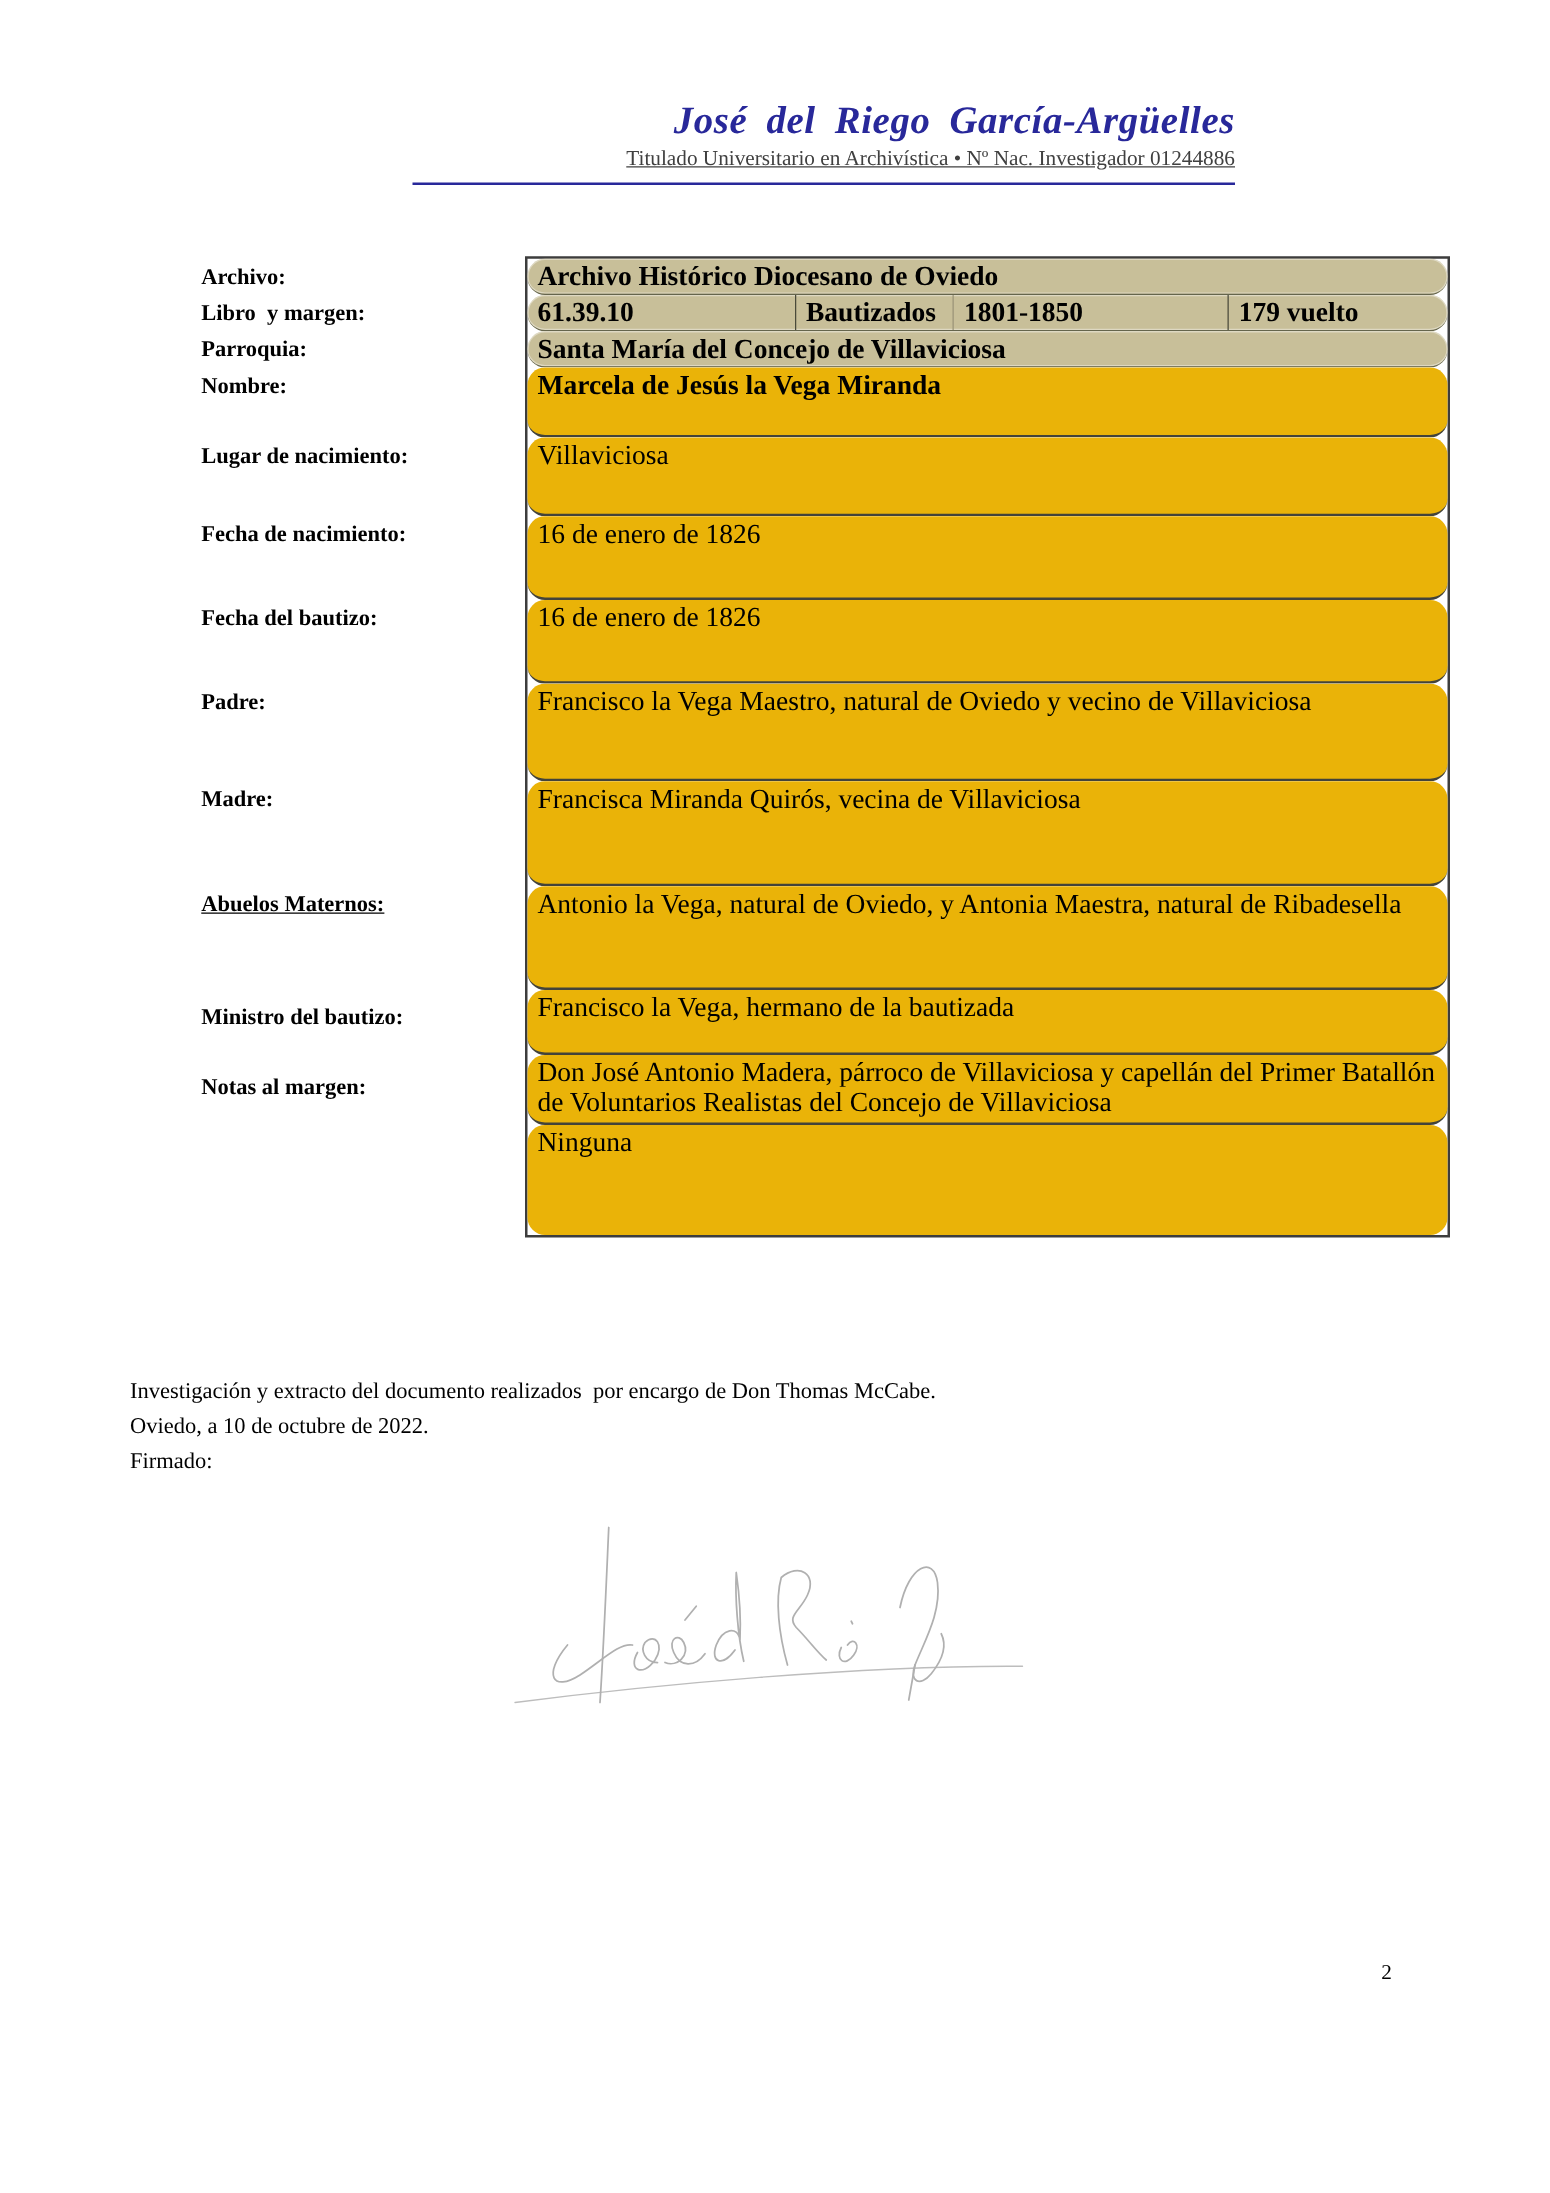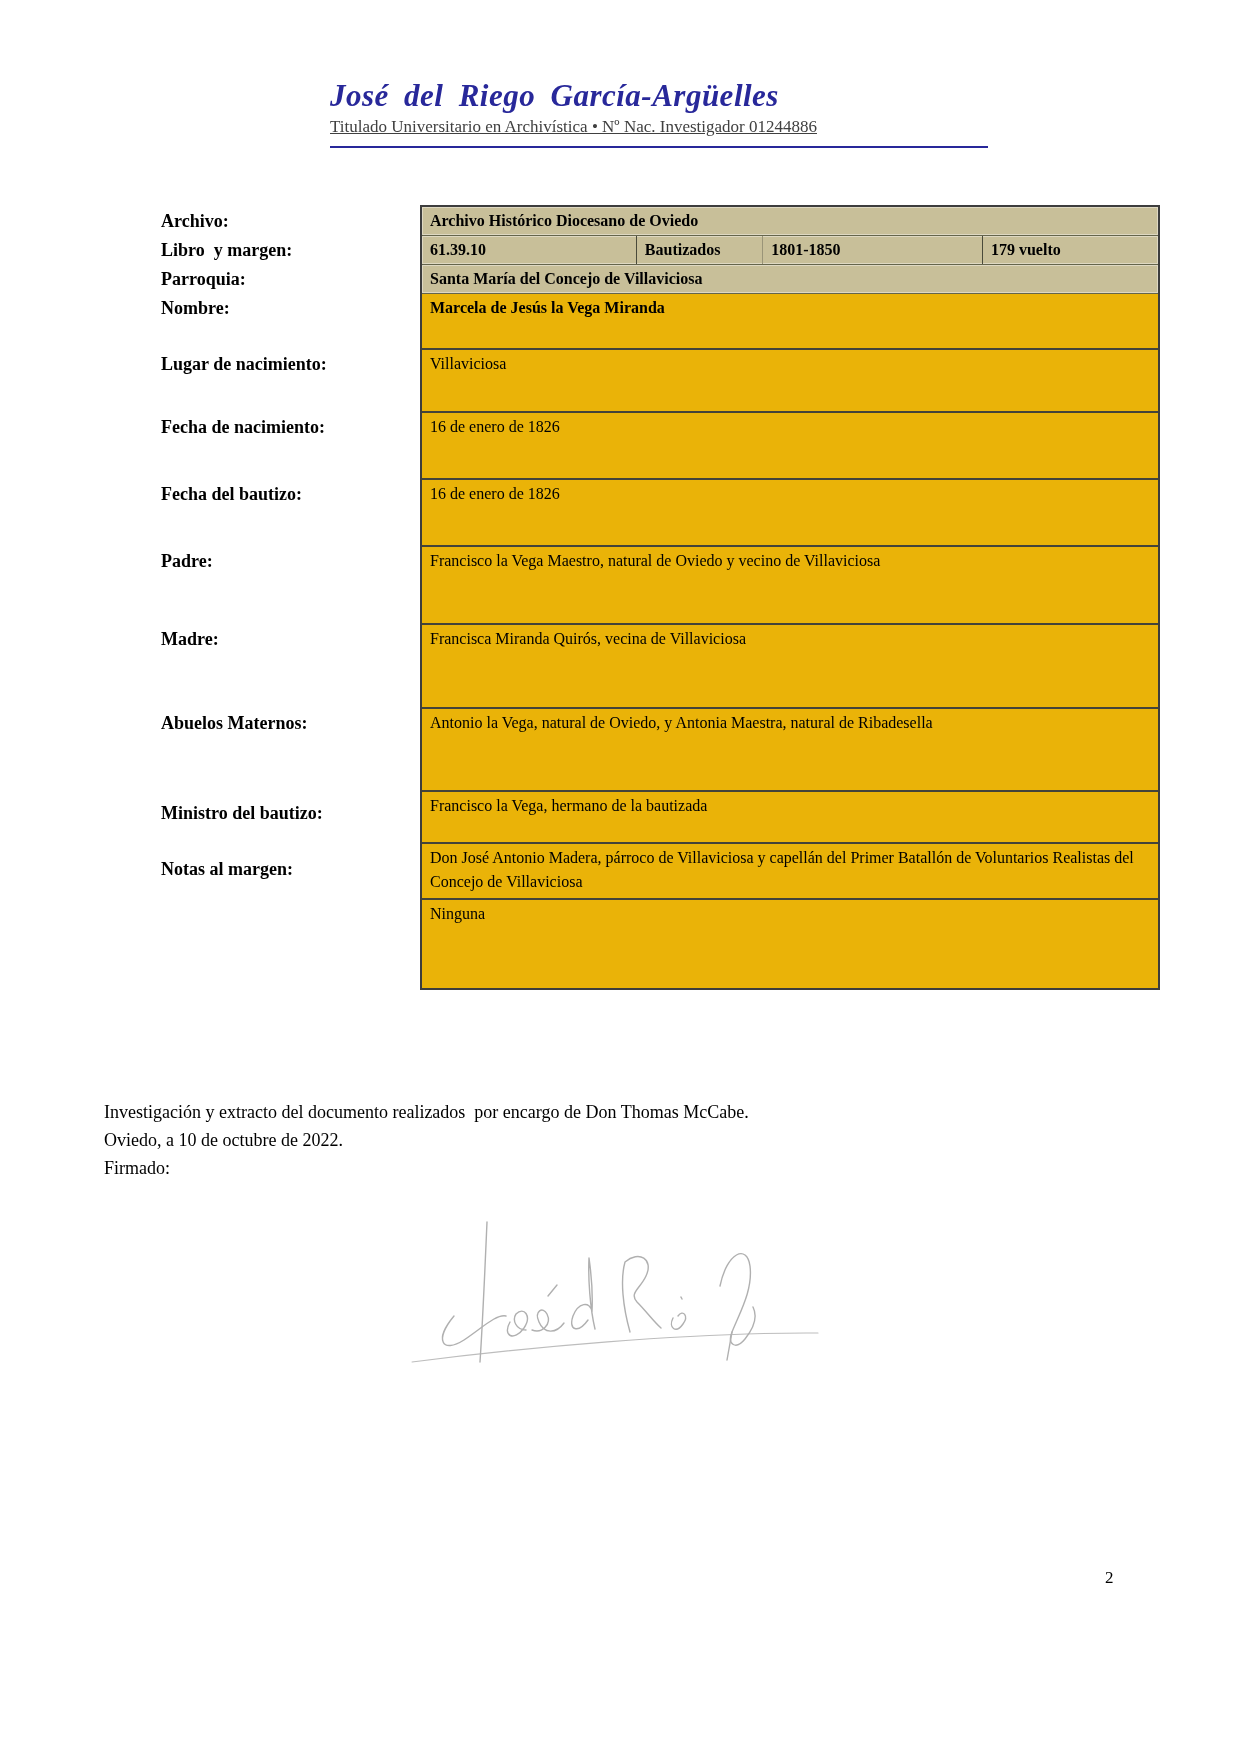--- a/index.html
+++ b/index.html
@@ -1,41 +1,41 @@
 <!DOCTYPE html>
 <html><head>
 <meta charset="utf-8">
 <style>
   * { margin:0; padding:0; box-sizing:border-box; }
   html,body { background:#ffffff; }
   body { font-family:"Liberation Serif", serif; color:#000; }
   .page { position:relative; width:1240px; height:1754px; background:#fff; overflow:hidden; }
 
   
-  .letterhead { position:absolute; left:330px; top:78px; width:658px; text-align:left; }
+  .letterhead { position:absolute; left:330px; top:78px; width:658px; text-align:right; }
   .lh-name { font-size:31px; font-weight:bold; font-style:italic; color:#28289a; word-spacing:7px; letter-spacing:.5px; }
   .lh-subtitle { font-size:17px; color:#404040; margin-top:3px; white-space:pre-wrap;text-decoration:underline; }
   .lh-rule { margin-top:9px; border-top:2px solid #28289a; height:0; }
 
   
   .labels { position:absolute; left:161px; top:207px; width:256px; }
   .lrow { width:100%; }
   .lrow span { display:block; padding-top:2px; font-size:18px; font-weight:bold; line-height:24px; white-space:pre-wrap; }
 
   .values { position:absolute; left:420px; top:205px; width:740px; border:2px solid #3d3d3d; background:#fff; }
-  .vrow { width:100%; font-size:16px; line-height:24px; }
+  .vrow { width:100%; font-size:22px; line-height:24px;border-radius:14px; }
   .vrow .val { display:block; padding:2px 8px 0 8px; }
 
   .tan { background:#c8bf99; border-bottom:1px solid #65654c; box-shadow:inset 0 0 0 1px rgba(255,255,255,.4); font-weight:bold; }
   .yellow { background:#eab308; border-bottom:2px solid #43433a; }
   .values .vrow:last-child { border-bottom:none; }
 
   .h29 { height:29px; } .h56 { height:56px; } .h63 { height:63px; }
   .h67 { height:67px; } .h78 { height:78px; } .h84 { height:84px; }
-  .h83 { height:83px; } .h90 { height:90px; } .h52 { height:52px; }
+  .h83 { height:83px; } .h90 { height:90px;text-decoration:underline; } .h52 { height:52px; }
   .h88 { height:88px; }
 
   .libro { display:flex; }
   .libro .cell { padding:2px 8px 0 8px; height:100%; }
   .libro .c1 { width:215px; }
   .libro .c2 { width:127px; border-left:1px solid #4a4a3a; }
   .libro .c3 { width:221px; border-left:1px solid #9a9478; }
   .libro .c4 { width:177px; border-left:1px solid #4a4a3a; }
 
   .bold-val { font-weight:bold; }

